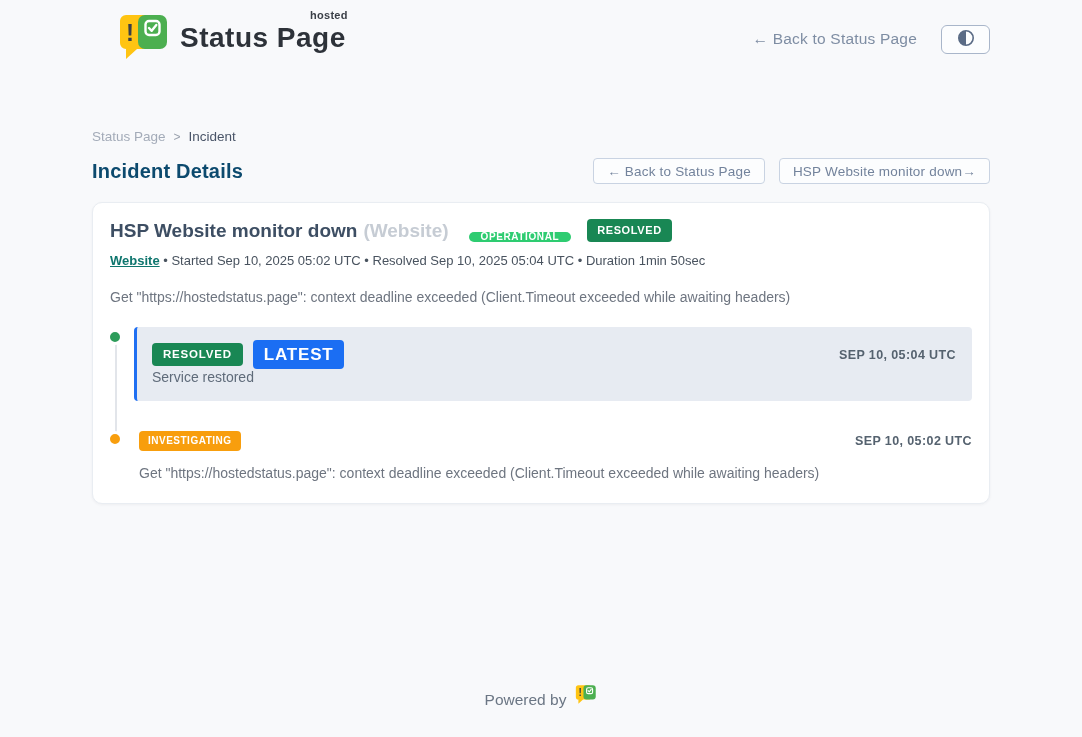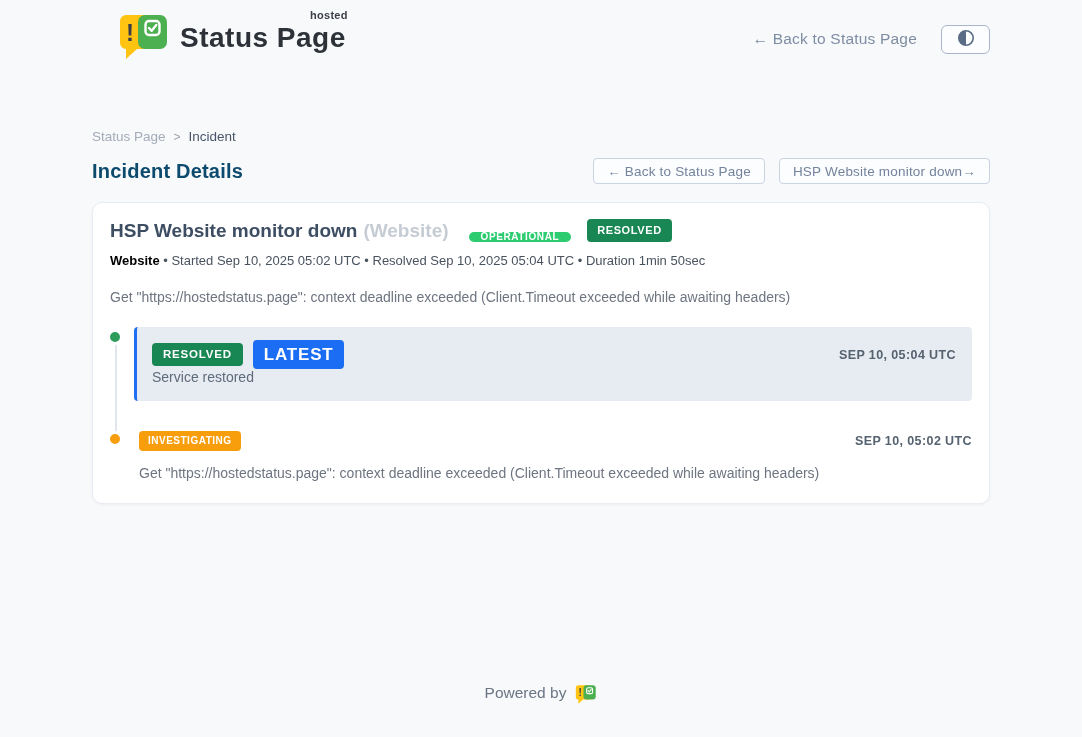--- a/index.html
+++ b/index.html
@@ -62,21 +62,21 @@
   .badge { color: #fff; font-weight: bold; display: inline-block; line-height: 1; }
   .badge-operational {
     background: #2ecc71; border-radius: 999px; font-size: 10px;
     padding: 0 12px; letter-spacing: 0.6px; margin-left: 20px;
   }
   .badge-resolved-top {
     background: #198754; border-radius: 4px; font-size: 11px;
     padding: 6px 10px; letter-spacing: 0.6px; margin-left: 16px;
   }
   .meta-line { margin-top: 11px; font-size: 13px; color: #49535f; }
-  .meta-component { font-weight: bold; color: #000000; }
+  .meta-component { font-weight: bold; color: #0f766e; text-decoration: underline; }
   .incident-desc { margin-top: 21px; font-size: 14px; color: #6e7580; }
 
   
   .timeline { position: relative; margin-top: 22px; padding-left: 24px; }
   .timeline-line {
     position: absolute; left: 5px; top: 10px; width: 2px; height: 97px;
     background: #e2e5ea;
   }
   .t-entry { position: relative; }
   .t-entry-1 { margin-bottom: 30px; }
@@ -105,21 +105,21 @@
     padding: 5px 9px; letter-spacing: 0.5px;
   }
   .t-time { font-size: 12.5px; font-weight: bold; color: #55626f; letter-spacing: 0.4px; }
   .t-msg { font-size: 14px; color: #5f6b7a; }
   .t-entry-2 { padding: 0 0 0 5px; }
   .t-entry-2 .t-msg { margin-top: 14px; color: #6e7580; }
 
   
   .footer { margin-top: 180px; text-align: center; }
   .powered-row {
-    display: flex; align-items: flex-start; justify-content: center; gap: 9px;
+    display: flex; align-items: flex-end; justify-content: center; gap: 9px;
     color: #6b7684; font-size: 15.5px;
   }
 </style>
 </head>
 <body>
 
 <div class="header">
   <div class="container">
     <div class="logo">
       <span>

